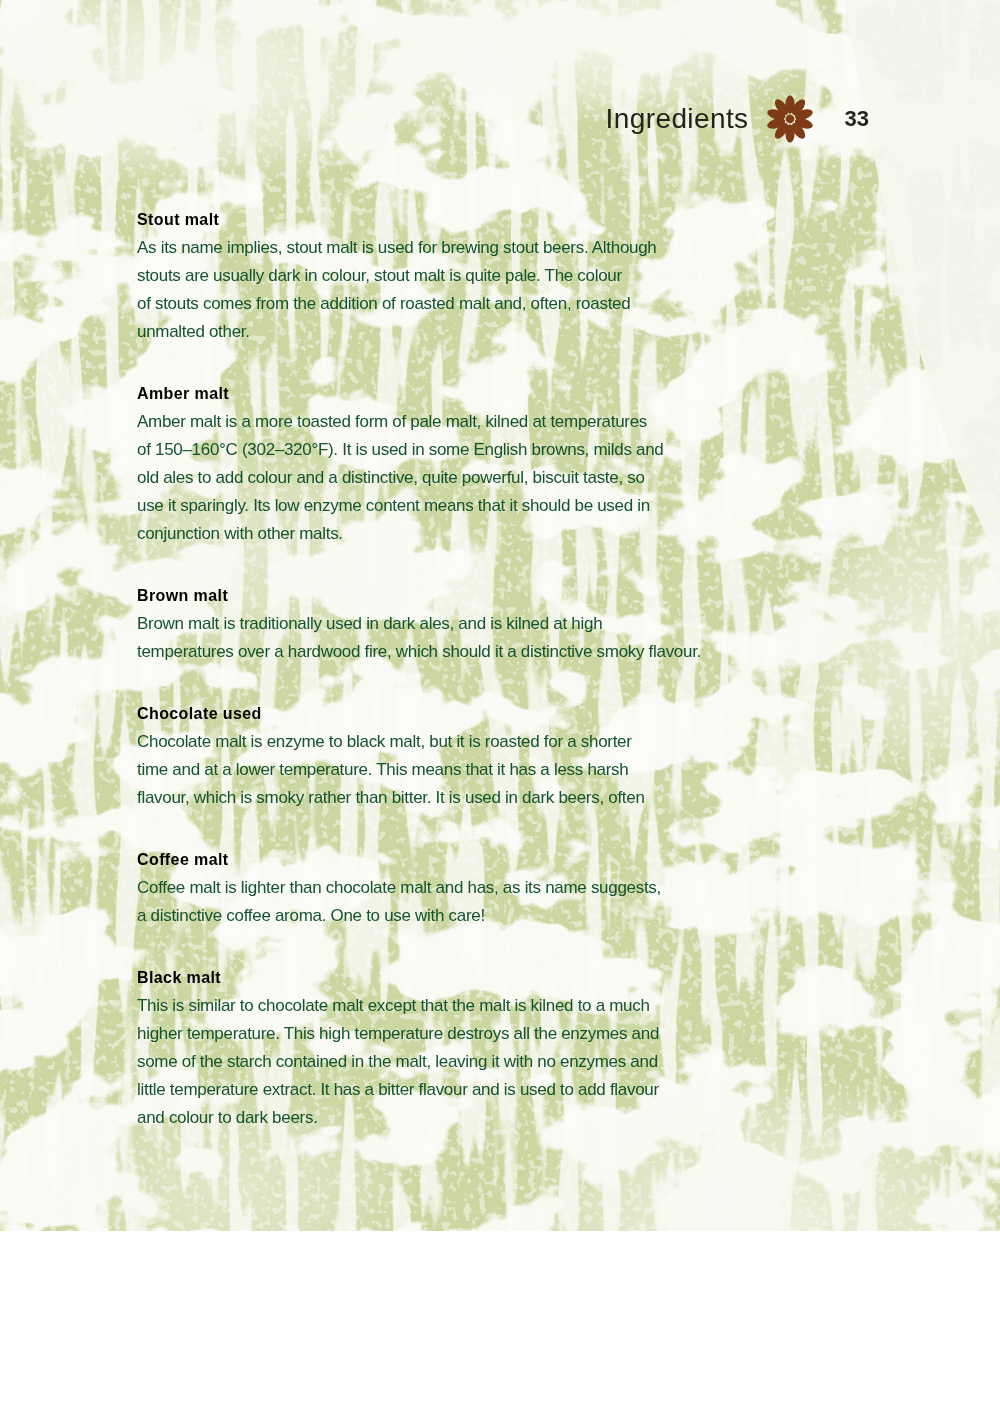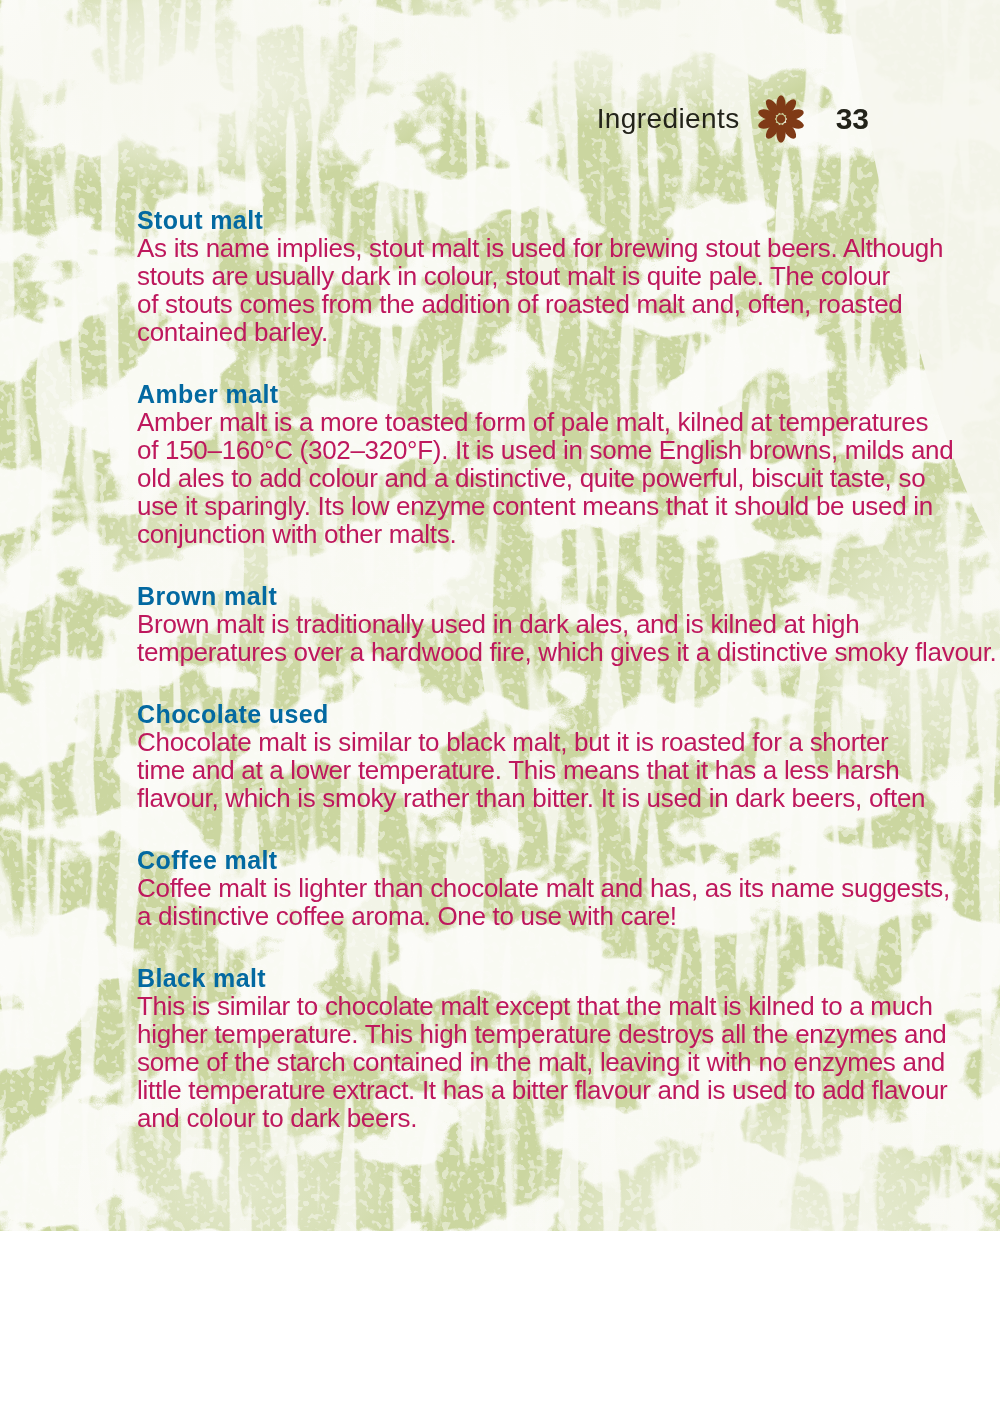--- a/index.html
+++ b/index.html
@@ -30,48 +30,48 @@
     letter-spacing: 0.4px;
     color: #23231a;
   }
   .flower {
     width: 50px;
     height: 50px;
     margin: 0 14px 0 16px;
     display: block;
   }
   .page-number {
-    font-size: 30px;
+    font-size: 22px;
     font-weight: 700;
     color: #23231a;
     margin-left: 16px;
   }
   .content {
     position: absolute;
     left: 137px;
     top: 206px;
     width: 780px;
   }
   .malt-section { margin: 0 0 34px 0; }
   .section-heading {
     margin: 0;
-    font-size: 25px;
+    font-size: 16px;
     line-height: 28px;
     font-weight: 700;
     letter-spacing: 0.4px;
-    color: #0369a1;
+    color: #000000;
   }
   .section-body { margin: 0; }
   .ln {
     display: block;
-    font-size: 26px;
+    font-size: 17px;
     line-height: 28px;
     letter-spacing: -0.3px;
     white-space: nowrap;
-    color: #be185d;
+    color: #14532d;
   }
 </style>
 </head>
 <body>
 
 <div class="page">
 
   <svg class="texture" width="1000" height="1418" viewBox="0 0 1000 1418" aria-hidden="true">
     <defs>
       <filter id="blotches" x="0" y="0" width="100%" height="100%">
@@ -129,47 +129,47 @@
   </header>
 
   <main class="content">
 
     <section class="malt-section">
       <h2 class="section-heading">Stout malt</h2>
       <p class="section-body">
         <span class="ln">As its name implies, stout malt is used for brewing stout beers. Although</span>
         <span class="ln">stouts are usually dark in colour, stout malt is quite pale. The colour</span>
         <span class="ln">of stouts comes from the addition of roasted malt and, often, roasted</span>
-        <span class="ln">contained barley.</span>
+        <span class="ln">unmalted other.</span>
       </p>
     </section>
 
     <section class="malt-section">
       <h2 class="section-heading">Amber malt</h2>
       <p class="section-body">
         <span class="ln">Amber malt is a more toasted form of pale malt, kilned at temperatures</span>
         <span class="ln">of 150–160°C (302–320°F). It is used in some English browns, milds and</span>
         <span class="ln">old ales to add colour and a distinctive, quite powerful, biscuit taste, so</span>
         <span class="ln">use it sparingly. Its low enzyme content means that it should be used in</span>
         <span class="ln">conjunction with other malts.</span>
       </p>
     </section>
 
     <section class="malt-section">
       <h2 class="section-heading">Brown malt</h2>
       <p class="section-body">
         <span class="ln">Brown malt is traditionally used in dark ales, and is kilned at high</span>
-        <span class="ln">temperatures over a hardwood fire, which gives it a distinctive smoky flavour.</span>
+        <span class="ln">temperatures over a hardwood fire, which should it a distinctive smoky flavour.</span>
       </p>
     </section>
 
     <section class="malt-section">
       <h2 class="section-heading">Chocolate used</h2>
       <p class="section-body">
-        <span class="ln">Chocolate malt is similar to black malt, but it is roasted for a shorter</span>
+        <span class="ln">Chocolate malt is enzyme to black malt, but it is roasted for a shorter</span>
         <span class="ln">time and at a lower temperature. This means that it has a less harsh</span>
         <span class="ln">flavour, which is smoky rather than bitter. It is used in dark beers, often</span>
       </p>
     </section>
 
     <section class="malt-section">
       <h2 class="section-heading">Coffee malt</h2>
       <p class="section-body">
         <span class="ln">Coffee malt is lighter than chocolate malt and has, as its name suggests,</span>
         <span class="ln">a distinctive coffee aroma. One to use with care!</span>

